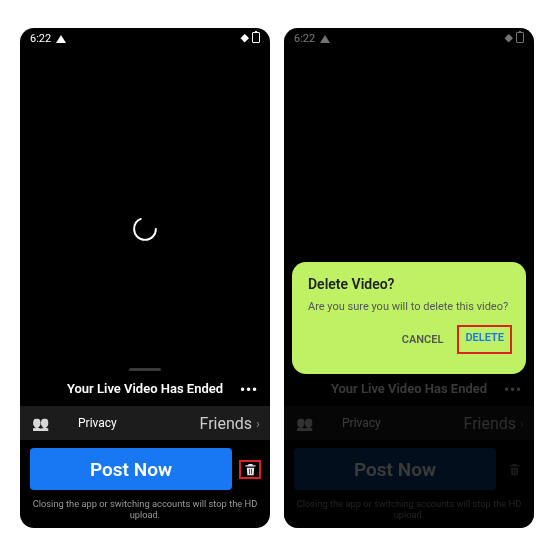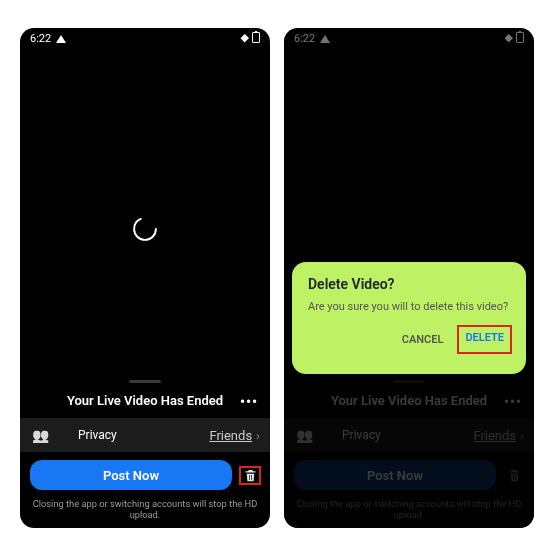--- a/index.html
+++ b/index.html
@@ -18,24 +18,24 @@
   .spinner svg { width: 100%; height: 100%; }
   .bottom { position: absolute; bottom: 0; left: 0; right: 0; }
   .drag { display:flex; justify-content:center; padding:4px 0 2px;}
   .drag-bar { width: 32px; height: 3px; background: #3a3a3a; border-radius: 2px; }
   .title-row { display: flex; align-items: center; justify-content: center; position: relative; padding: 8px 0 10px; }
   .title-text { font-size: 13px; font-weight: 600; }
   .more { position: absolute; right: 12px; top: 50%; transform: translateY(-50%); font-size: 14px; letter-spacing: 1px; font-weight: 700; }
   .priv-row { display: flex; align-items: center; height: 34px; background: #1c1c1c; padding: 0 10px; font-size: 12px; }
   .priv-icon { width: 22px; display:flex; align-items:center; justify-content:center; font-size: 14px; filter: brightness(3) grayscale(1);}
   .priv-label { flex: 1; padding-left: 6px; margin-left: 20px; }
-  .priv-value { font-size: 13px; color: #ccc; padding-right: 2px; text-decoration: underline; }
+  .priv-value { font-size: 16px; color: #ccc; padding-right: 2px; }
   .chev { color: #888; font-size: 13px; padding-left: 2px; }
   .btn-row { display:flex; align-items:center; padding: 8px 10px 6px; gap: 8px; }
-  .post-btn { flex: 1; background: #1877F2; border-radius: 12px; height: 30px; display:flex; align-items:center; justify-content:center; font-size: 13px; font-weight: 600; }
+  .post-btn { flex: 1; background: #1877F2; border-radius: 4px; height: 42px; display:flex; align-items:center; justify-content:center; font-size: 19px; font-weight: 600; }
   .trash { width: 20px; display:flex; align-items:center; justify-content:center; color: #ddd; }
   .trash svg { width: 15px; height: 15px; }
   .highlight { outline: 2px solid #d22; outline-offset: -1px; padding: 1px; }
   .hint { font-size: 9.3px; color: #9a9a9a; text-align: center; padding: 2px 12px 8px; }
 
   .scrim { position: absolute; inset: 0; background: rgba(0,0,0,.55); }
   .dialog { position: absolute; left: 8px; right: 8px; top: 234px; background: #bef264; color: #222; border-radius: 14px; padding: 14px 16px 22px; }
   .dlg-title { font-size: 14px; font-weight: 600; margin-bottom: 8px; }
   .dlg-msg { font-size: 11px; color: #555; margin-bottom: 14px; }
   .dlg-actions { display: flex; justify-content: flex-end; gap: 10px; font-size: 11px; font-weight: 600; }

